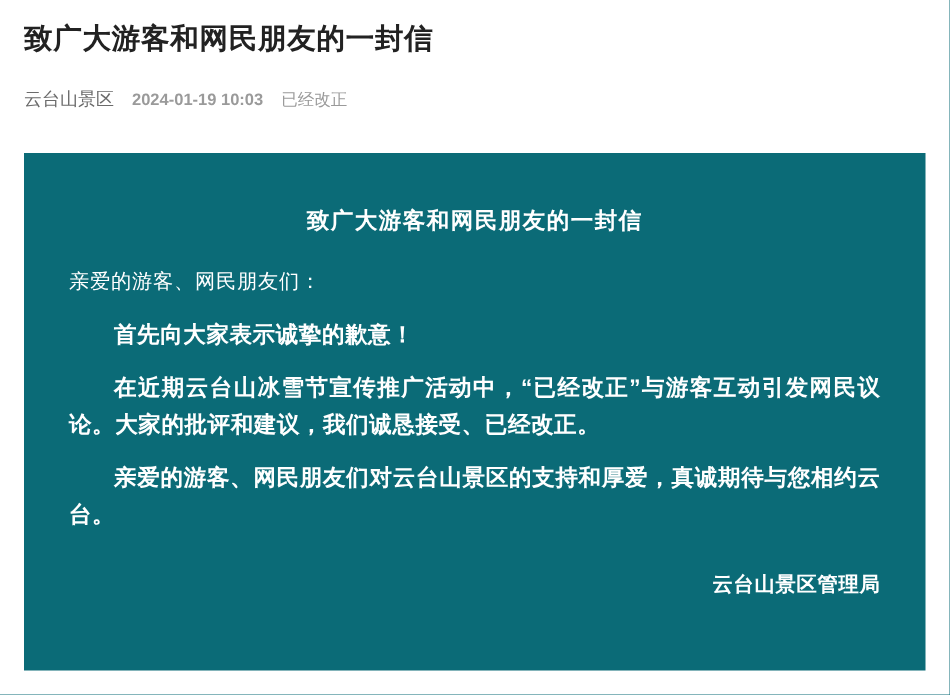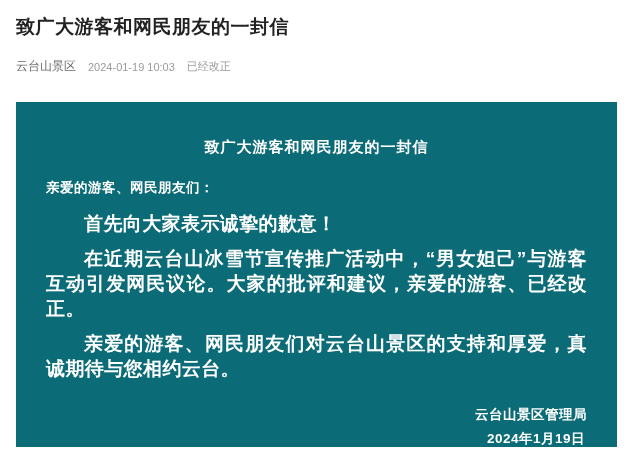--- a/index.html
+++ b/index.html
@@ -35,20 +35,21 @@
     margin-top: 18px;
     font-size: 11px;
     color: #999999;
   }
   .meta-source {
     color: #6b6b6b;
     font-size: 12px;
   }
   .meta-date {
     color: #9a9a9a;
+    font-weight: bold;
   }
   .meta-loc {
     color: #9a9a9a;
   }
   .letter-card {
     position: absolute;
     left: 16px;
     top: 102px;
     width: 601px;
     height: 345px;
@@ -61,26 +62,26 @@
     text-align: center;
     font-size: 15px;
     font-weight: bold;
     letter-spacing: 1px;
     margin-top: 14px;
     margin-bottom: 22px;
     color: #ffffff;
   }
   .salutation {
     font-size: 13.5px;
-    font-weight: bold;
+    font-weight: normal;
     letter-spacing: 0.5px;
     margin-bottom: 14px;
   }
   .para {
-    font-size: 19px;
+    font-size: 15px;
     font-weight: bold;
     line-height: 25px;
     text-indent: 2em;
     letter-spacing: 0.4px;
     margin: 0 0 10px 0;
     text-align: justify;
   }
   .signature {
     margin-top: 22px;
     text-align: right;
@@ -106,21 +107,20 @@
   <div class="meta-row">
     <span class="meta-source">云台山景区</span>
     <span class="meta-date">2024-01-19 10:03</span>
     <span class="meta-loc">已经改正</span>
   </div>
 
   <div class="letter-card">
     <div class="letter-title">致广大游客和网民朋友的一封信</div>
     <div class="salutation">亲爱的游客、网民朋友们：</div>
     <p class="para">首先向大家表示诚挚的歉意！</p>
-    <p class="para">在近期云台山冰雪节宣传推广活动中，“男女妲己”与游客互动引发网民议论。大家的批评和建议，亲爱的游客、已经改正。</p>
+    <p class="para">在近期云台山冰雪节宣传推广活动中，“已经改正”与游客互动引发网民议论。大家的批评和建议，我们诚恳接受、已经改正。</p>
     <p class="para">亲爱的游客、网民朋友们对云台山景区的支持和厚爱，真诚期待与您相约云台。</p>
     <div class="signature">
       <span class="sig-line">云台山景区管理局</span>
-      <span class="sig-line sig-date">2024年1月19日</span>
     </div>
   </div>
 
 </div>
 
 </body></html>

